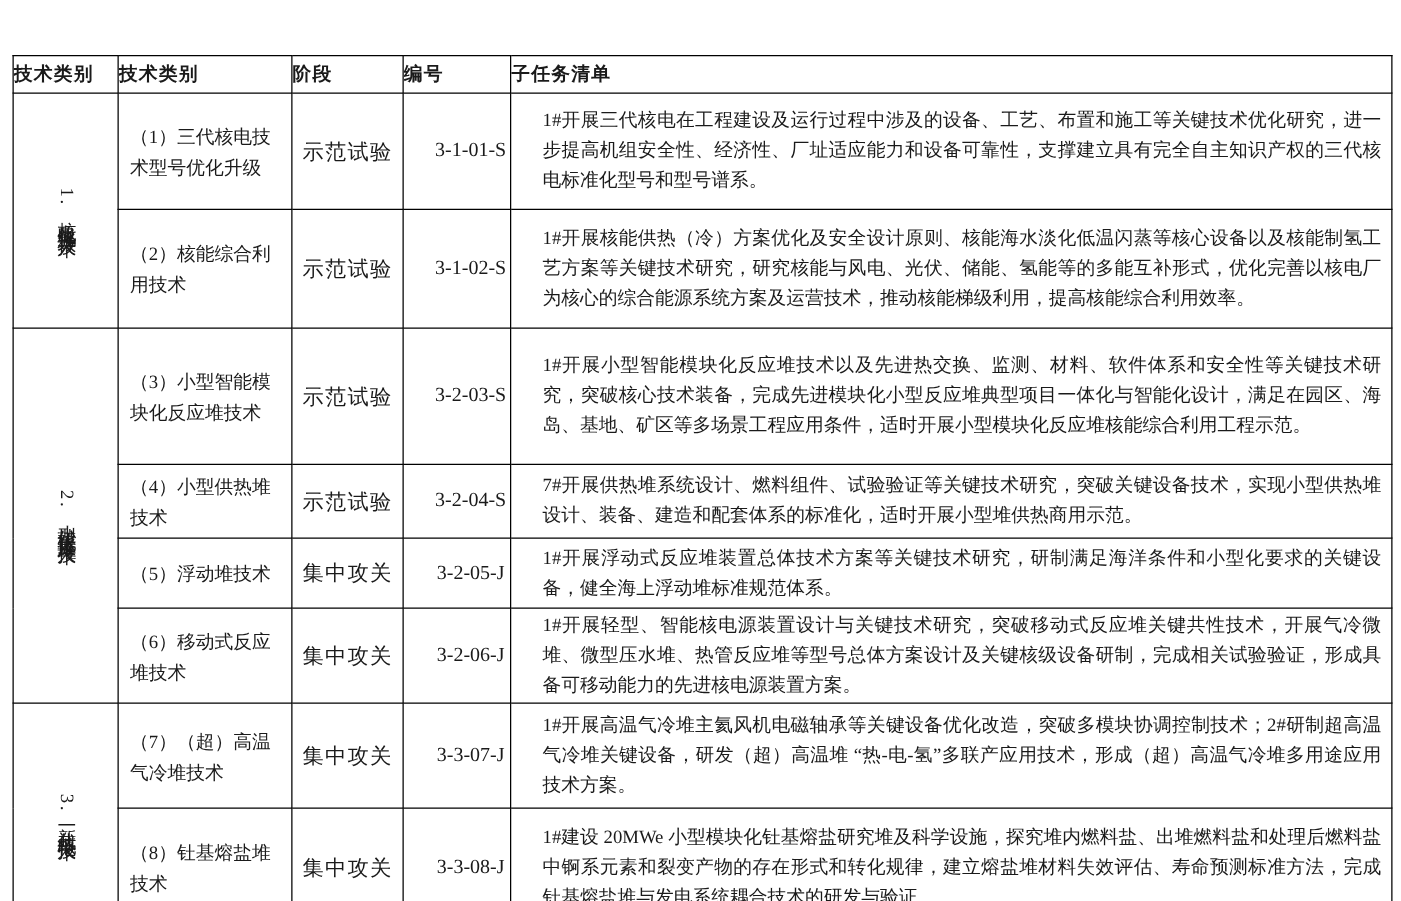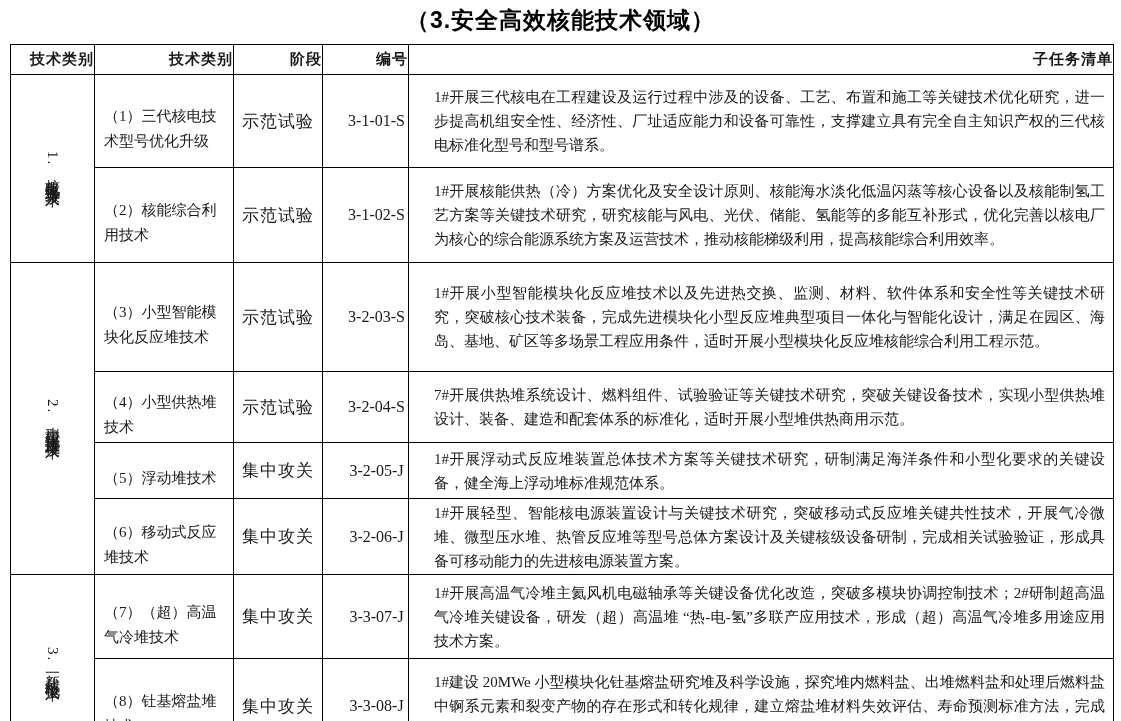--- a/index.html
+++ b/index.html
@@ -40,41 +40,41 @@
     table-layout: fixed;
   }
   .doc-table th, .doc-table td {
     border: 1px solid #000000;
     padding: 0;
     overflow: hidden;
   }
   .doc-table th {
     font-size: 15px;
     font-weight: bold;
-    text-align: right;
+    text-align: left;
     vertical-align: middle;
     letter-spacing: 1px;
   }
   td.cat-cell {
     text-align: center;
     vertical-align: middle;
   }
   .cat-text {
     display: inline-block;
     writing-mode: vertical-lr;
     text-orientation: mixed;
     font-size: 15px;
     letter-spacing: 2px;
     line-height: 1.2;
     white-space: nowrap;
   }
   td.task-cell {
     font-size: 15px;
     line-height: 25px;
-    padding: 18px 6px 2px 9px;
+    padding: 6px 6px 2px 9px;
     vertical-align: middle;
     text-align: left;
   }
   td.phase-cell {
     font-size: 17px;
     text-align: center;
     vertical-align: middle;
     letter-spacing: 1px;
   }
   td.code-cell {
@@ -91,21 +91,20 @@
     text-align: justify;
     text-justify: inter-ideograph;
     vertical-align: middle;
   }
 </style>
 </head>
 <body>
 
 <div class="page">
 
-  <div class="title">（3.安全高效核能技术领域）</div>
 
   <table class="doc-table">
     <colgroup>
       <col style="width:84px">
       <col style="width:139px">
       <col style="width:89px">
       <col style="width:86px">
       <col style="width:705px">
     </colgroup>
     <tbody>

